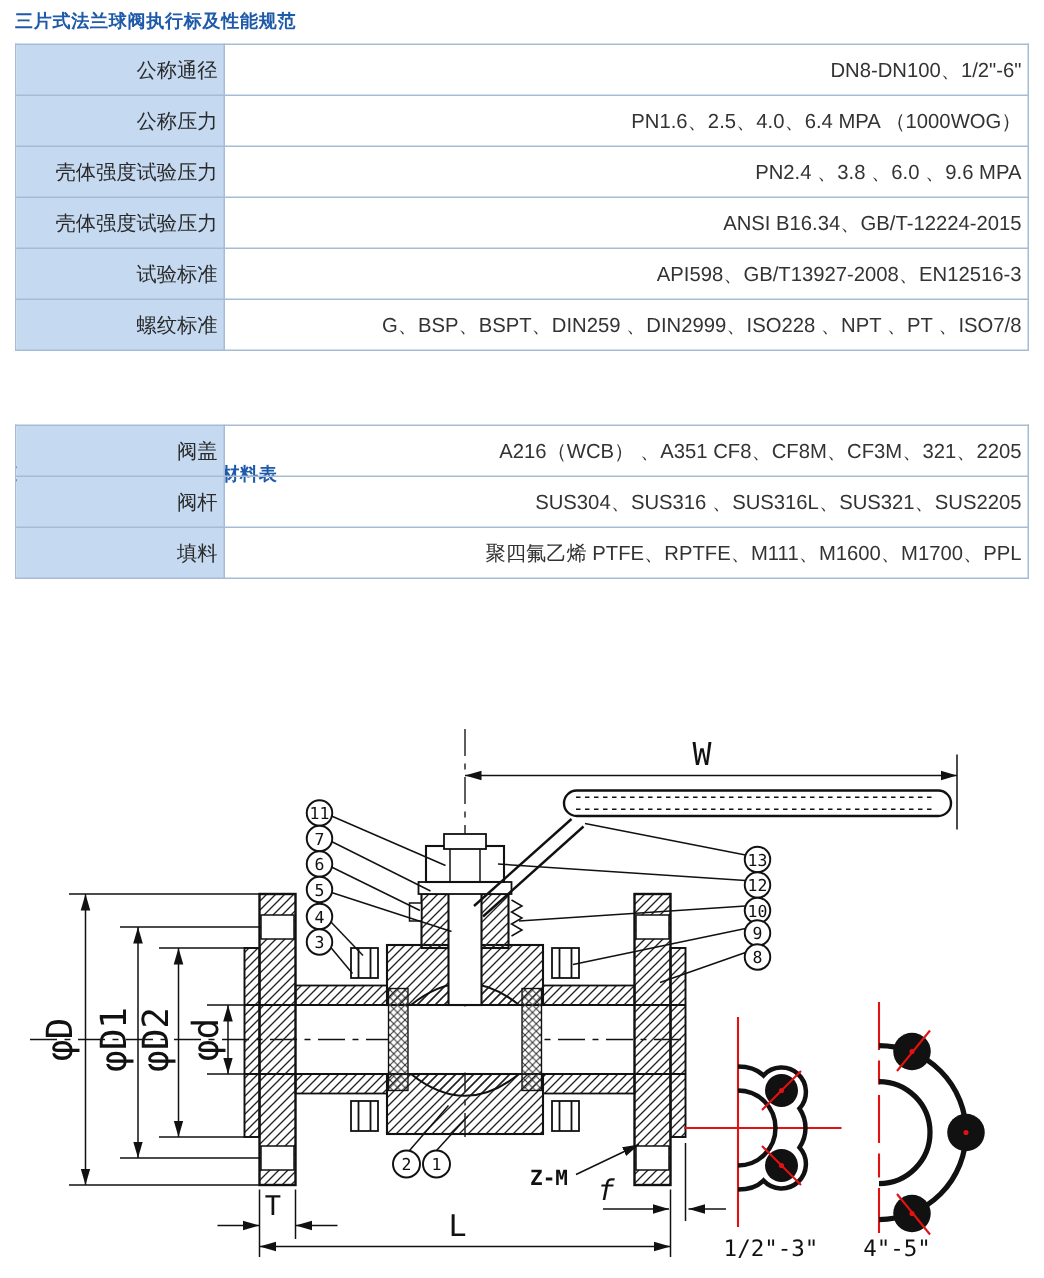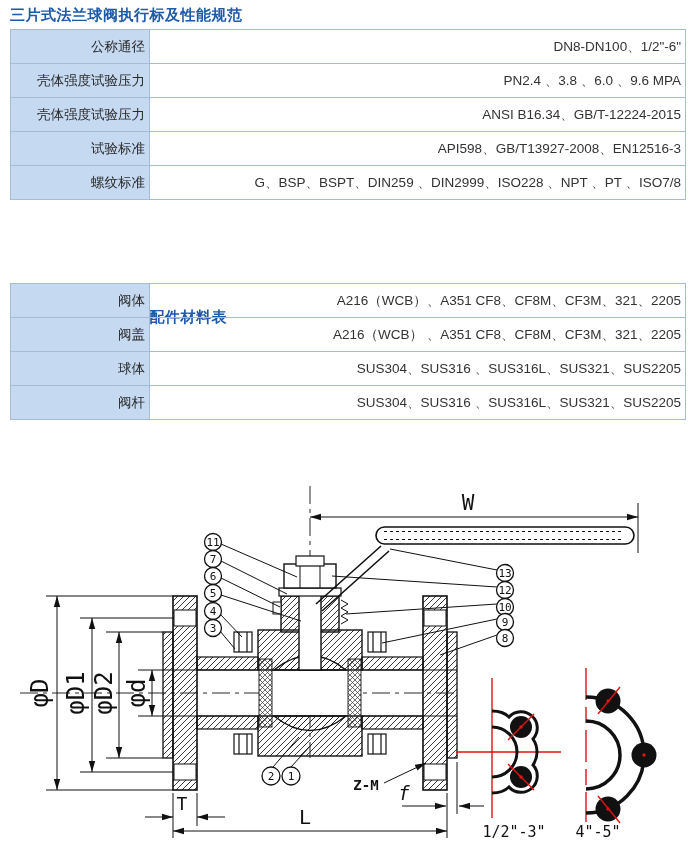--- a/index.html
+++ b/index.html
@@ -1,21 +1,21 @@
 <!DOCTYPE html>
 <html><head>
 <meta charset="utf-8">
 <style>
   html,body{margin:0;padding:0;}
   body{
     width:696px;height:852px;position:relative;background:#ffffff;
     font-family:"Liberation Sans", sans-serif;overflow:hidden;
   }
   .doc-title{
-    position:absolute;left:10px;font-size:15px;font-weight:bold;
+    position:absolute;left:10px;font-size:12px;font-weight:bold;
     color:#1d5fad;color:#1e5aa9;letter-spacing:.5px;white-space:nowrap;
   }
   #title1{top:6px;}
   #title2{top:260px;margin-top:48px;}
   table.spec{
     position:absolute;left:10px;width:676px;border-collapse:collapse;
     table-layout:fixed;
   }
   #spec-table{top:29px;}
   #mat-table{top:283px;}
@@ -36,20 +36,24 @@
 
 <div id="title1" class="doc-title">三片式法兰球阀执行标及性能规范</div>
 
 <table id="spec-table" class="spec">
   <tbody>
     <tr>
         <td class="lbl">公称通径</td>
         <td>DN8-DN100、1/2"-6"</td>
       </tr>
     <tr>
+        <td class="lbl">公称压力</td>
+        <td>PN1.6、2.5、4.0、6.4 MPA （1000WOG）</td>
+      </tr>
+    <tr>
         <td class="lbl">壳体强度试验压力</td>
         <td>PN2.4 、3.8 、6.0 、9.6 MPA</td>
       </tr>
     <tr>
         <td class="lbl">壳体强度试验压力</td>
         <td>ANSI B16.34、GB/T-12224-2015</td>
       </tr>
     <tr>
         <td class="lbl">试验标准</td>
         <td>API598、GB/T13927-2008、EN12516-3</td>
@@ -59,34 +63,30 @@
         <td>G、BSP、BSPT、DIN259 、DIN2999、ISO228 、NPT 、PT 、ISO7/8</td>
       </tr>
   </tbody>
 </table>
 
 <div id="title2" class="doc-title">三片式法兰球阀主要配件材料表</div>
 
 <table id="mat-table" class="spec">
   <tbody>
     <tr>
-        <td class="lbl">阀体</td>
-        <td>A216（WCB）、A351 CF8、CF8M、CF3M、321、2205</td>
-      </tr>
-    <tr>
         <td class="lbl">阀盖</td>
         <td>A216（WCB） 、A351 CF8、CF8M、CF3M、321、2205</td>
       </tr>
     <tr>
-        <td class="lbl">球体</td>
-        <td>SUS304、SUS316 、SUS316L、SUS321、SUS2205</td>
-      </tr>
-    <tr>
         <td class="lbl">阀杆</td>
         <td>SUS304、SUS316 、SUS316L、SUS321、SUS2205</td>
+      </tr>
+    <tr>
+        <td class="lbl">填料</td>
+        <td>聚四氟乙烯 PTFE、RPTFE、M111、M1600、M1700、PPL</td>
       </tr>
   </tbody>
 </table>
 
 <svg id="diagram" width="696" height="382" viewBox="0 470 696 382" xmlns="http://www.w3.org/2000/svg">
   <defs>
     <pattern id="hatch" patternUnits="userSpaceOnUse" width="6" height="6">
       <path d="M-1,7 L7,-1 M-1,1 L1,-1 M5,7 L7,5" stroke="#222" stroke-width="0.9" fill="none"></path>
     </pattern>
     <pattern id="xh" patternUnits="userSpaceOnUse" width="5" height="5">

